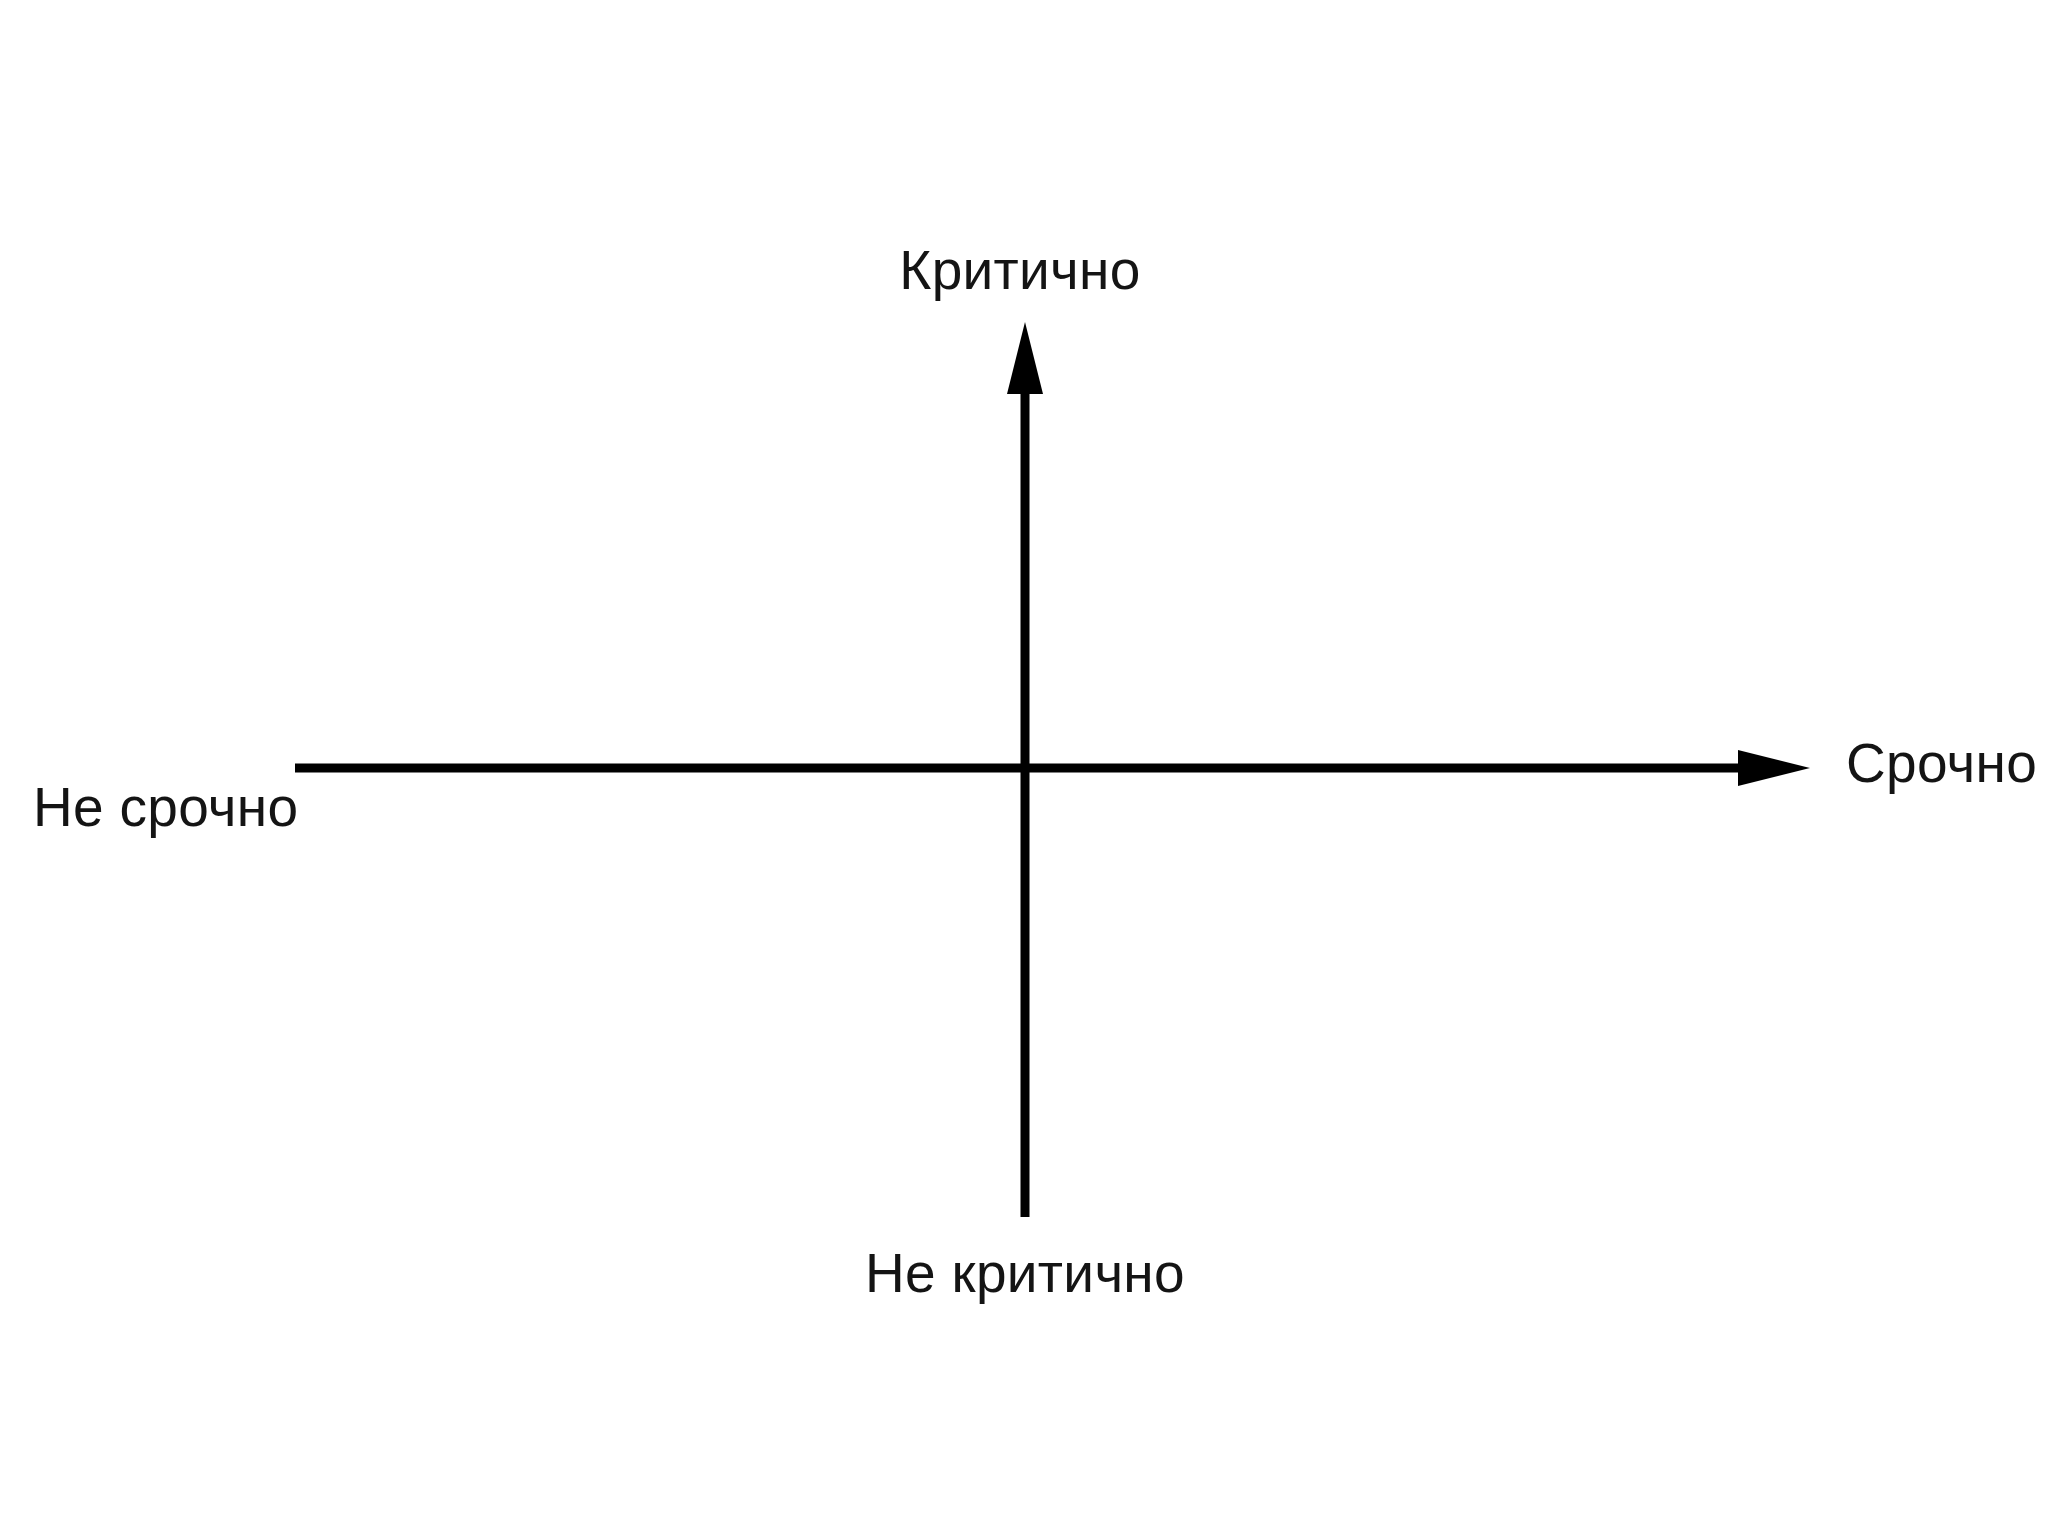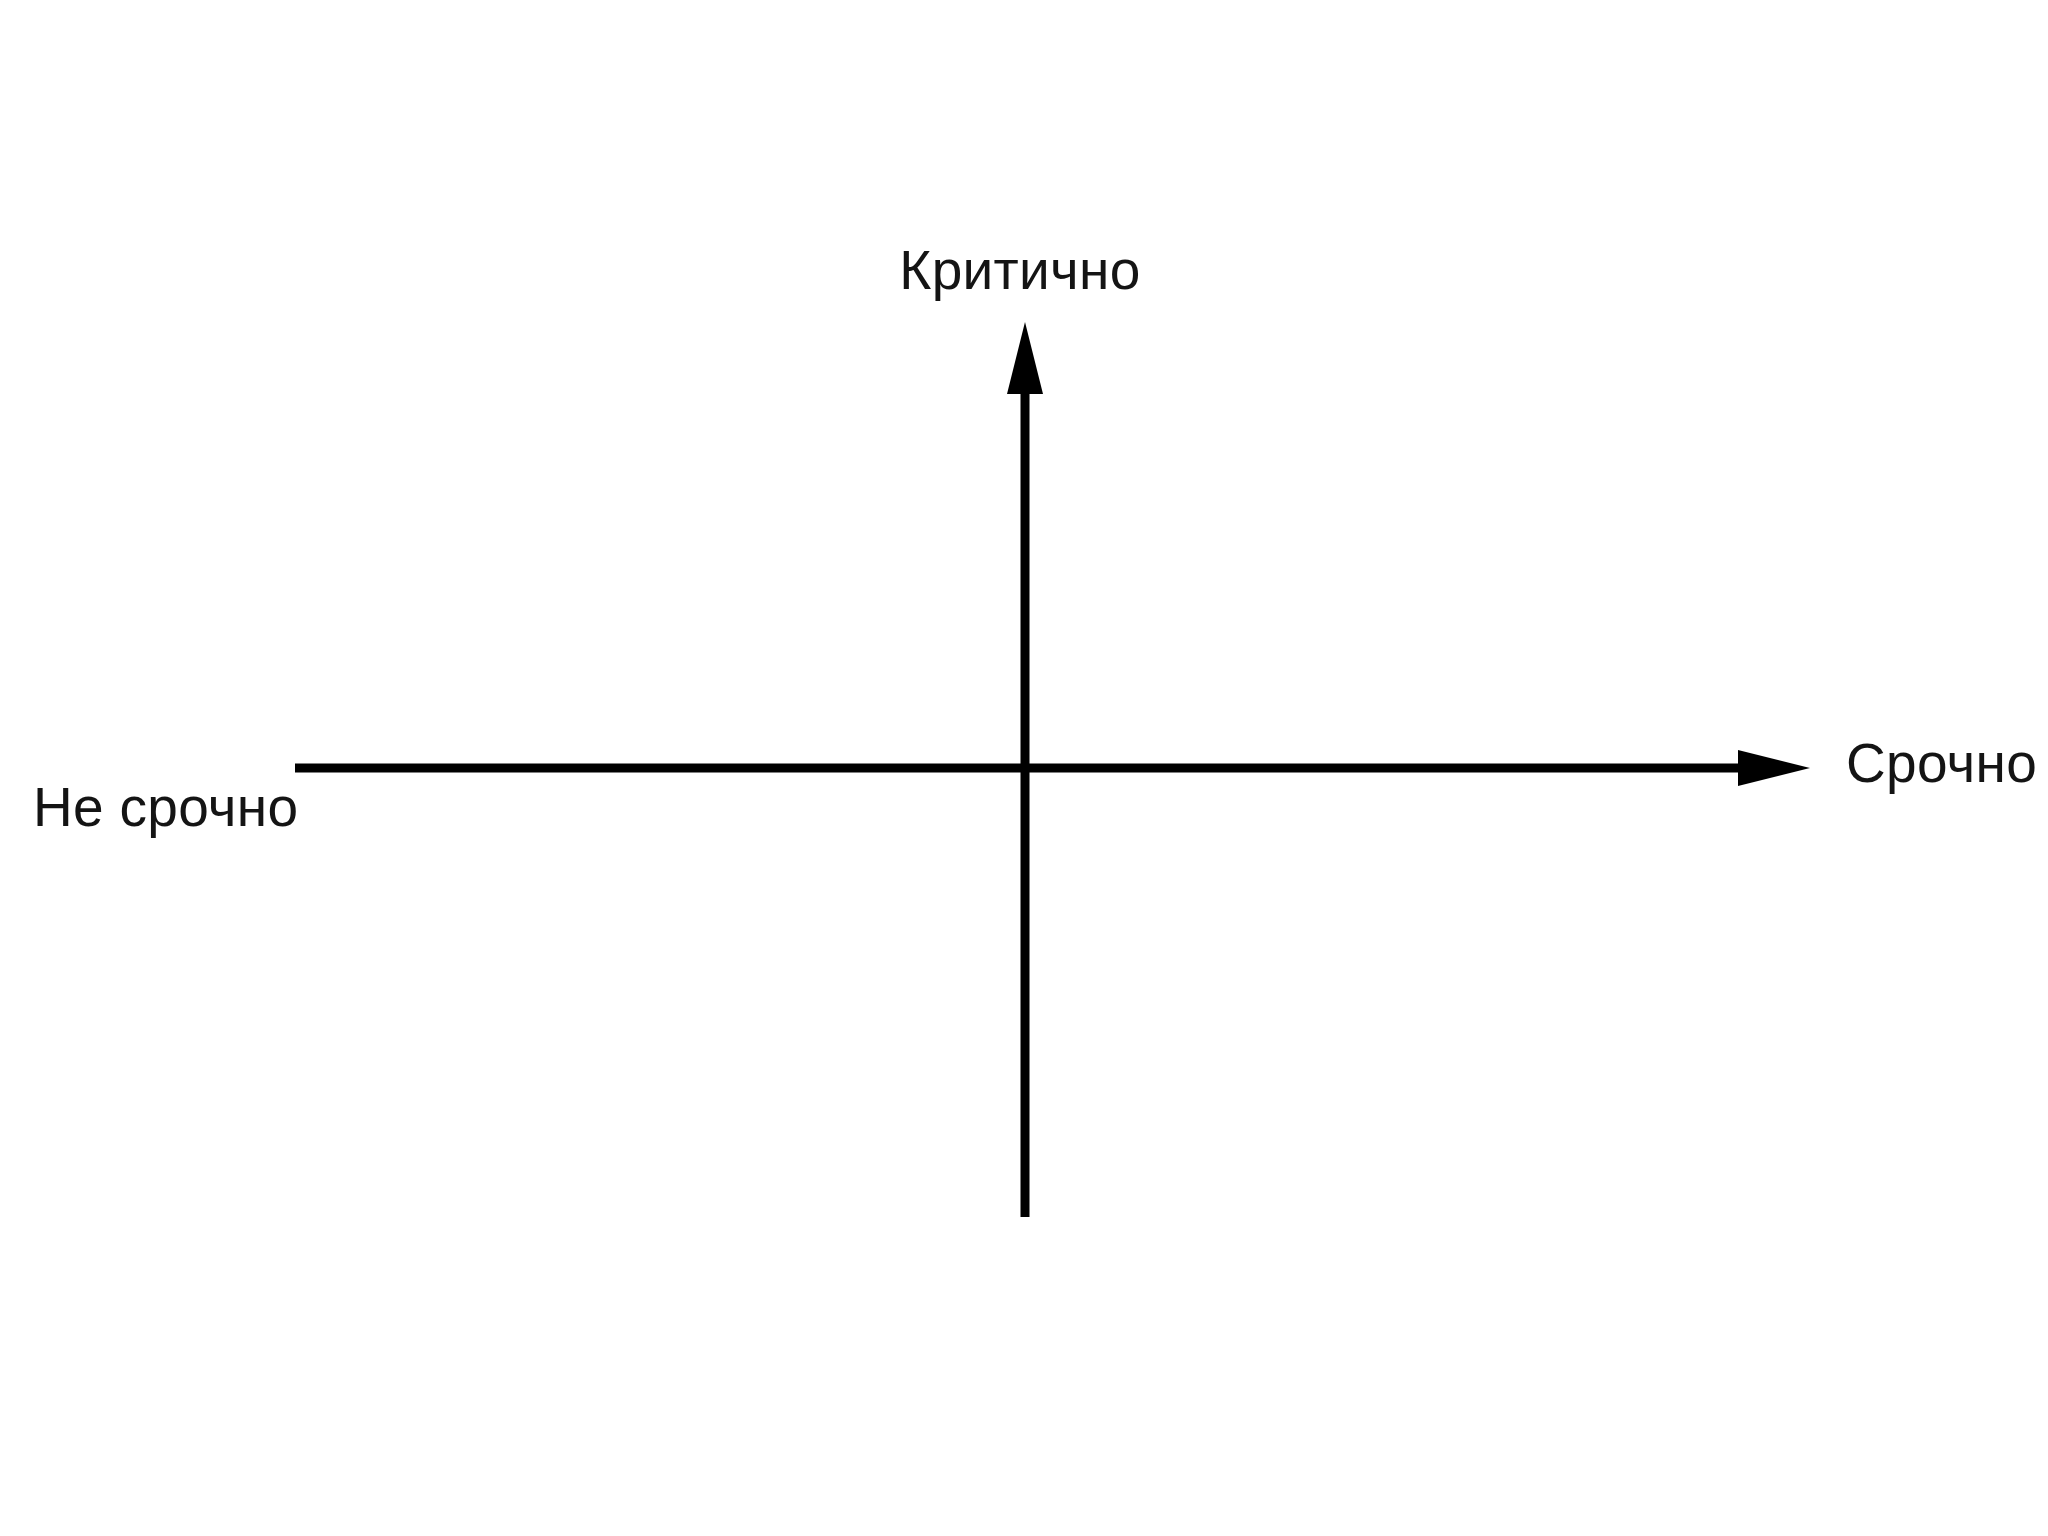--- a/index.html
+++ b/index.html
@@ -46,18 +46,19 @@
 
     <line x1="295" y1="768" x2="1742" y2="768" stroke="#000000" stroke-width="9"></line>
     <polygon points="1810,768 1738,750 1738,786" fill="#000000"></polygon>
 
     <line x1="1025" y1="1217" x2="1025" y2="390" stroke="#000000" stroke-width="9"></line>
     <polygon points="1025,322 1007,394 1043,394" fill="#000000"></polygon>
   </svg>
 
   <div id="label-top" class="axis-label centered">Критично</div>
 
+  <div id="label-bottom" class="axis-label centered">Не критично</div>
 
   <div id="label-left" class="axis-label">Не срочно</div>
 
   <div id="label-right" class="axis-label">Срочно</div>
 
 </div>
 
 </body></html>

